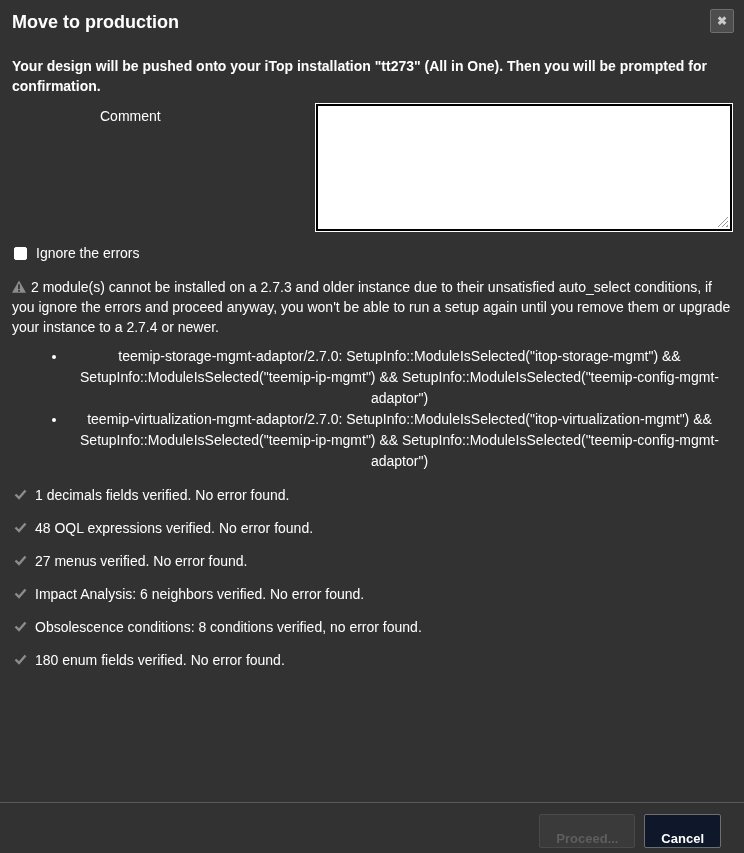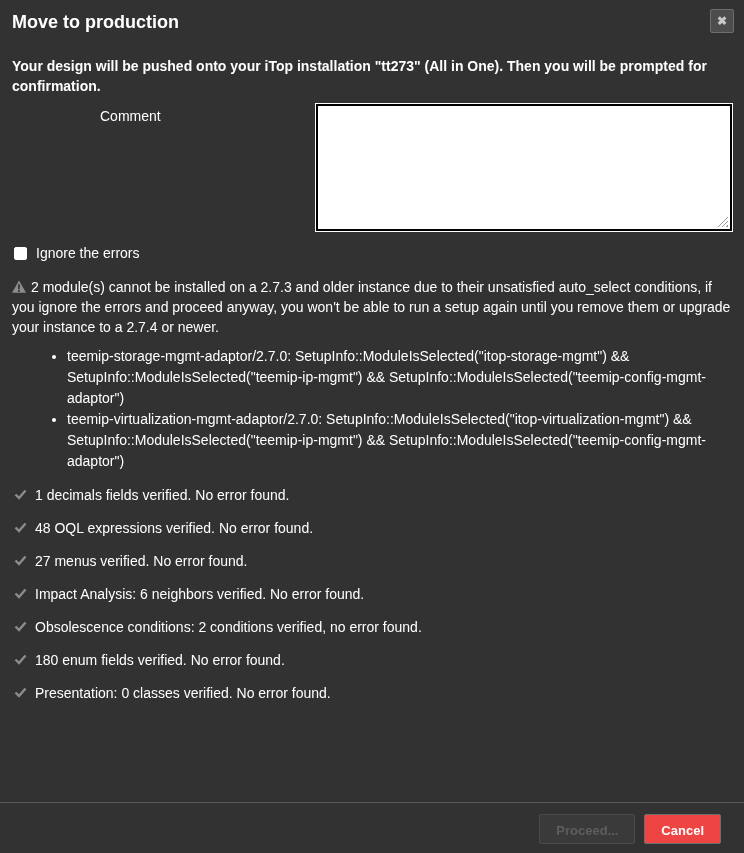--- a/index.html
+++ b/index.html
@@ -68,54 +68,54 @@
     background: #ffffff;
     border: 1px solid #ffffff;
     border-radius: 2px;
     margin: 0 9px 0 2px;
     cursor: pointer;
   }
 
   .warning-para { margin-top: 16px; line-height: 20px; width: 722px; }
   .warning-icon-svg { vertical-align: -1px; margin-right: 5px; }
 
-  .module-error-list { margin-top: 9px; padding-left: 55px; width: 720px; }
+  .module-error-list { margin-top: 9px; padding-left: 55px; width: 720px; text-align: center; }
   .module-error-list li { line-height: 21px; color: #ffffff; }
 
   .check-list { margin-top: 14px; }
   .check-item { margin: 0 0 14px 2px; line-height: 19px; }
   .check-icon-svg { vertical-align: 0px; margin-right: 8px; }
 
   .footer {
     position: absolute;
     left: 0; right: 0; bottom: 0;
     height: 51px;
     border-top: 1px solid #5a5a5a;
     text-align: right;
     padding: 11px 23px 0 0;
   }
   .btn {
     display: inline-block;
     height: 30px;
-    padding: 8px 16px;
+    padding: 16px 16px;
     font-family: "Liberation Sans", sans-serif;
     font-size: 13px;
     font-weight: bold;
     border-radius: 2px;
     cursor: pointer;
   }
   .btn-proceed {
     background: #3a3a3a;
     border: 1px solid #4a4a4a;
     color: #5e5e5e;
     margin-right: 5px;
     cursor: default;
   }
   .btn-cancel {
-    background: #ef4444;
+    background: #0f172a;
     border: 1px solid #6e6e6e;
     color: #ffffff;
   }
 </style>
 </head>
 <body>
 
 <div class="dialog">
   <div class="dialog-inner">
 
@@ -160,27 +160,24 @@
             <path d="M1.5 5.5 L5 9 L11.5 1.5" stroke="#8c8c8c" stroke-width="2.4" fill="none"></path>
           </svg><span>48 OQL expressions verified. No error found.</span></div>
       <div class="check-item"><svg class="check-icon-svg" width="13" height="11" viewBox="0 0 13 11">
             <path d="M1.5 5.5 L5 9 L11.5 1.5" stroke="#8c8c8c" stroke-width="2.4" fill="none"></path>
           </svg><span>27 menus verified. No error found.</span></div>
       <div class="check-item"><svg class="check-icon-svg" width="13" height="11" viewBox="0 0 13 11">
             <path d="M1.5 5.5 L5 9 L11.5 1.5" stroke="#8c8c8c" stroke-width="2.4" fill="none"></path>
           </svg><span>Impact Analysis: 6 neighbors verified. No error found.</span></div>
       <div class="check-item"><svg class="check-icon-svg" width="13" height="11" viewBox="0 0 13 11">
             <path d="M1.5 5.5 L5 9 L11.5 1.5" stroke="#8c8c8c" stroke-width="2.4" fill="none"></path>
-          </svg><span>Obsolescence conditions: 2 conditions verified, no error found.</span></div>
+          </svg><span>Obsolescence conditions: 8 conditions verified, no error found.</span></div>
       <div class="check-item"><svg class="check-icon-svg" width="13" height="11" viewBox="0 0 13 11">
             <path d="M1.5 5.5 L5 9 L11.5 1.5" stroke="#8c8c8c" stroke-width="2.4" fill="none"></path>
           </svg><span>180 enum fields verified. No error found.</span></div>
-      <div class="check-item"><svg class="check-icon-svg" width="13" height="11" viewBox="0 0 13 11">
-            <path d="M1.5 5.5 L5 9 L11.5 1.5" stroke="#8c8c8c" stroke-width="2.4" fill="none"></path>
-          </svg><span>Presentation: 0 classes verified. No error found.</span></div>
     </div>
 
   </div>
 
   <div class="footer">
     <button class="btn btn-proceed" disabled="">Proceed...</button>
     <button class="btn btn-cancel">Cancel</button>
   </div>
 </div>
 

